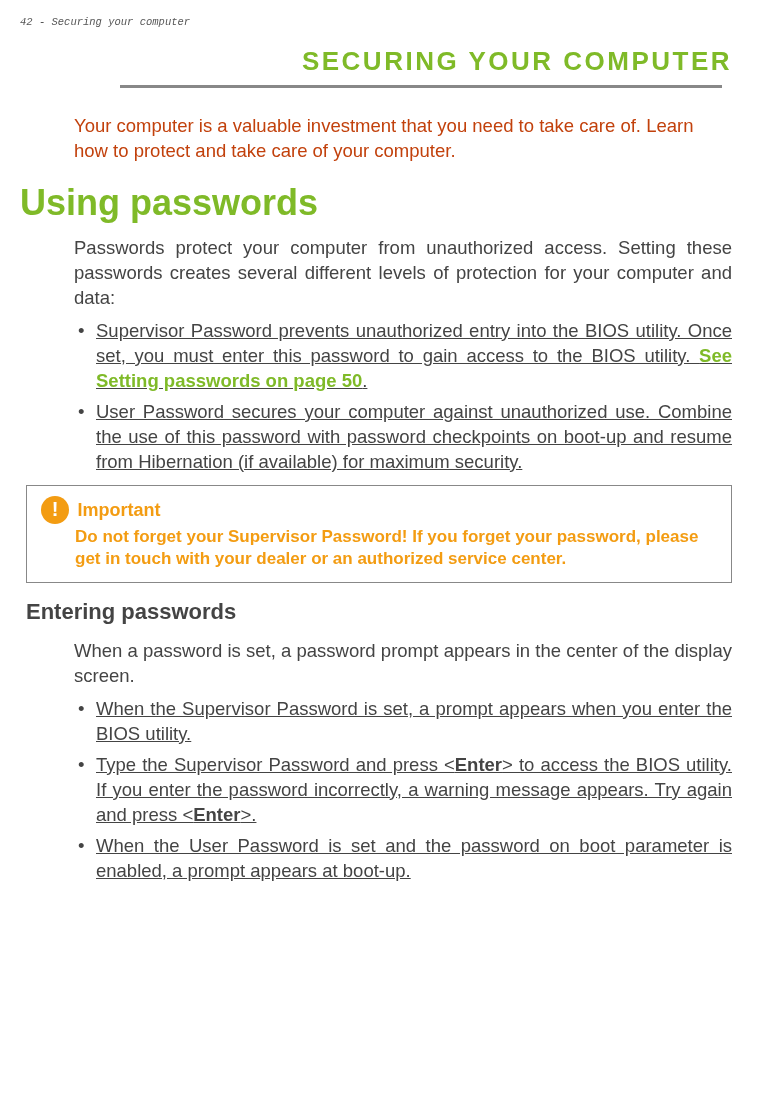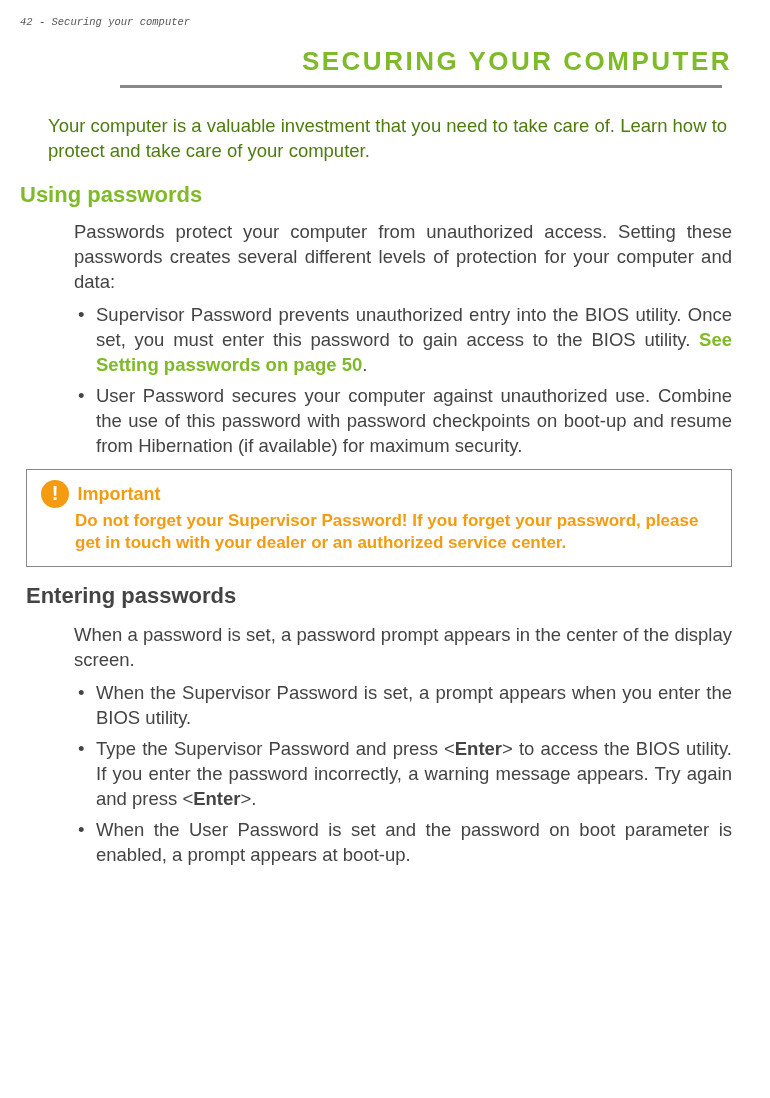--- a/index.html
+++ b/index.html
@@ -29,29 +29,29 @@
       padding-left: 60px;
     }
     .chapter-divider {
       margin-left: 100px;
       margin-right: 10px;
       height: 3px;
       background: #888;
       margin-bottom: 26px;
     }
     .intro-para {
-      margin-left: 28px;
+      margin-left: 54px;
       margin-right: 0;
       font-size: 18.5px;
       line-height: 1.35;
-      color: #4d7c0f;
+      color: #c2410c;
       margin-bottom: 18px;
     }
     .section-heading {
-      font-size: 22px;
+      font-size: 36px;
       color: #7fba28;
       font-weight: bold;
       margin-bottom: 12px;
     }
     .body-para {
       margin-left: 54px;
       font-size: 18.5px;
       line-height: 1.35;
       color: #444;
       margin-bottom: 8px;
@@ -62,20 +62,21 @@
       list-style: none;
     }
     ul.bullets li {
       font-size: 18.5px;
       line-height: 1.35;
       color: #444;
       text-align: justify;
       padding-left: 22px;
       position: relative;
       margin-bottom: 6px;
+      text-decoration: underline;
     }
     ul.bullets li::before {
       content: "•";
       position: absolute;
       left: 4px;
       top: 0;
       color: #444;
     }
     .link-green {
       color: #7fba28;

